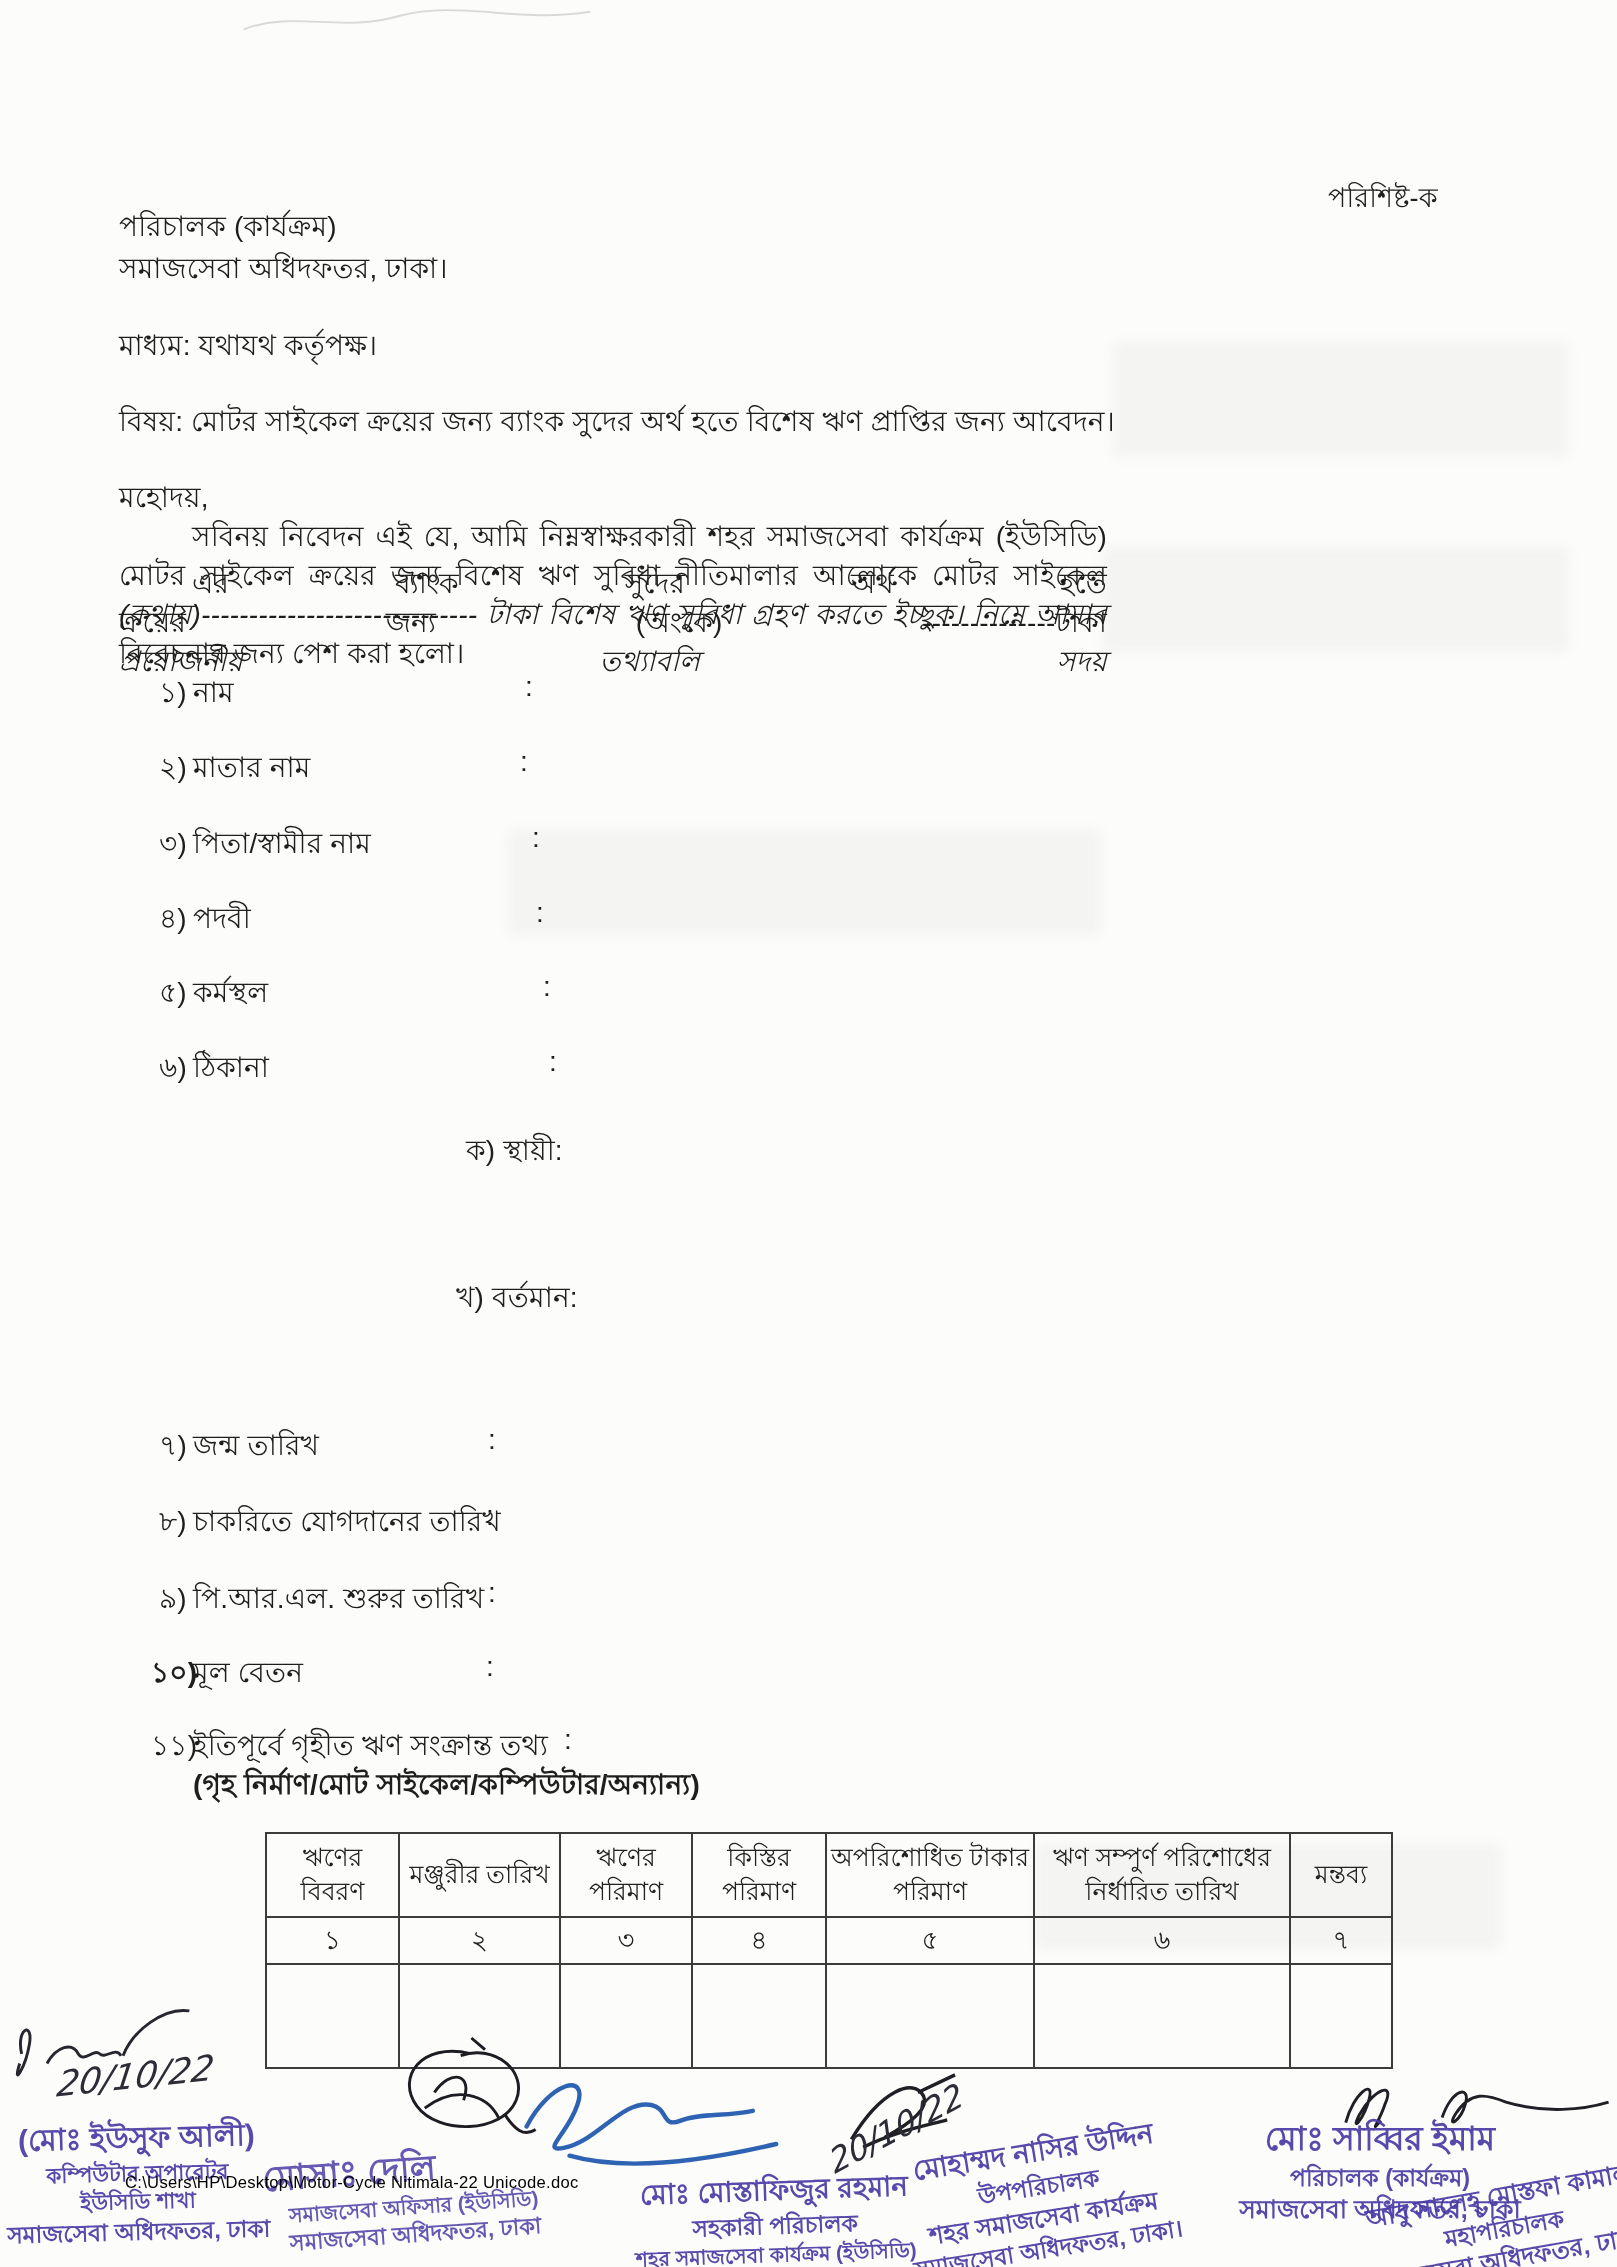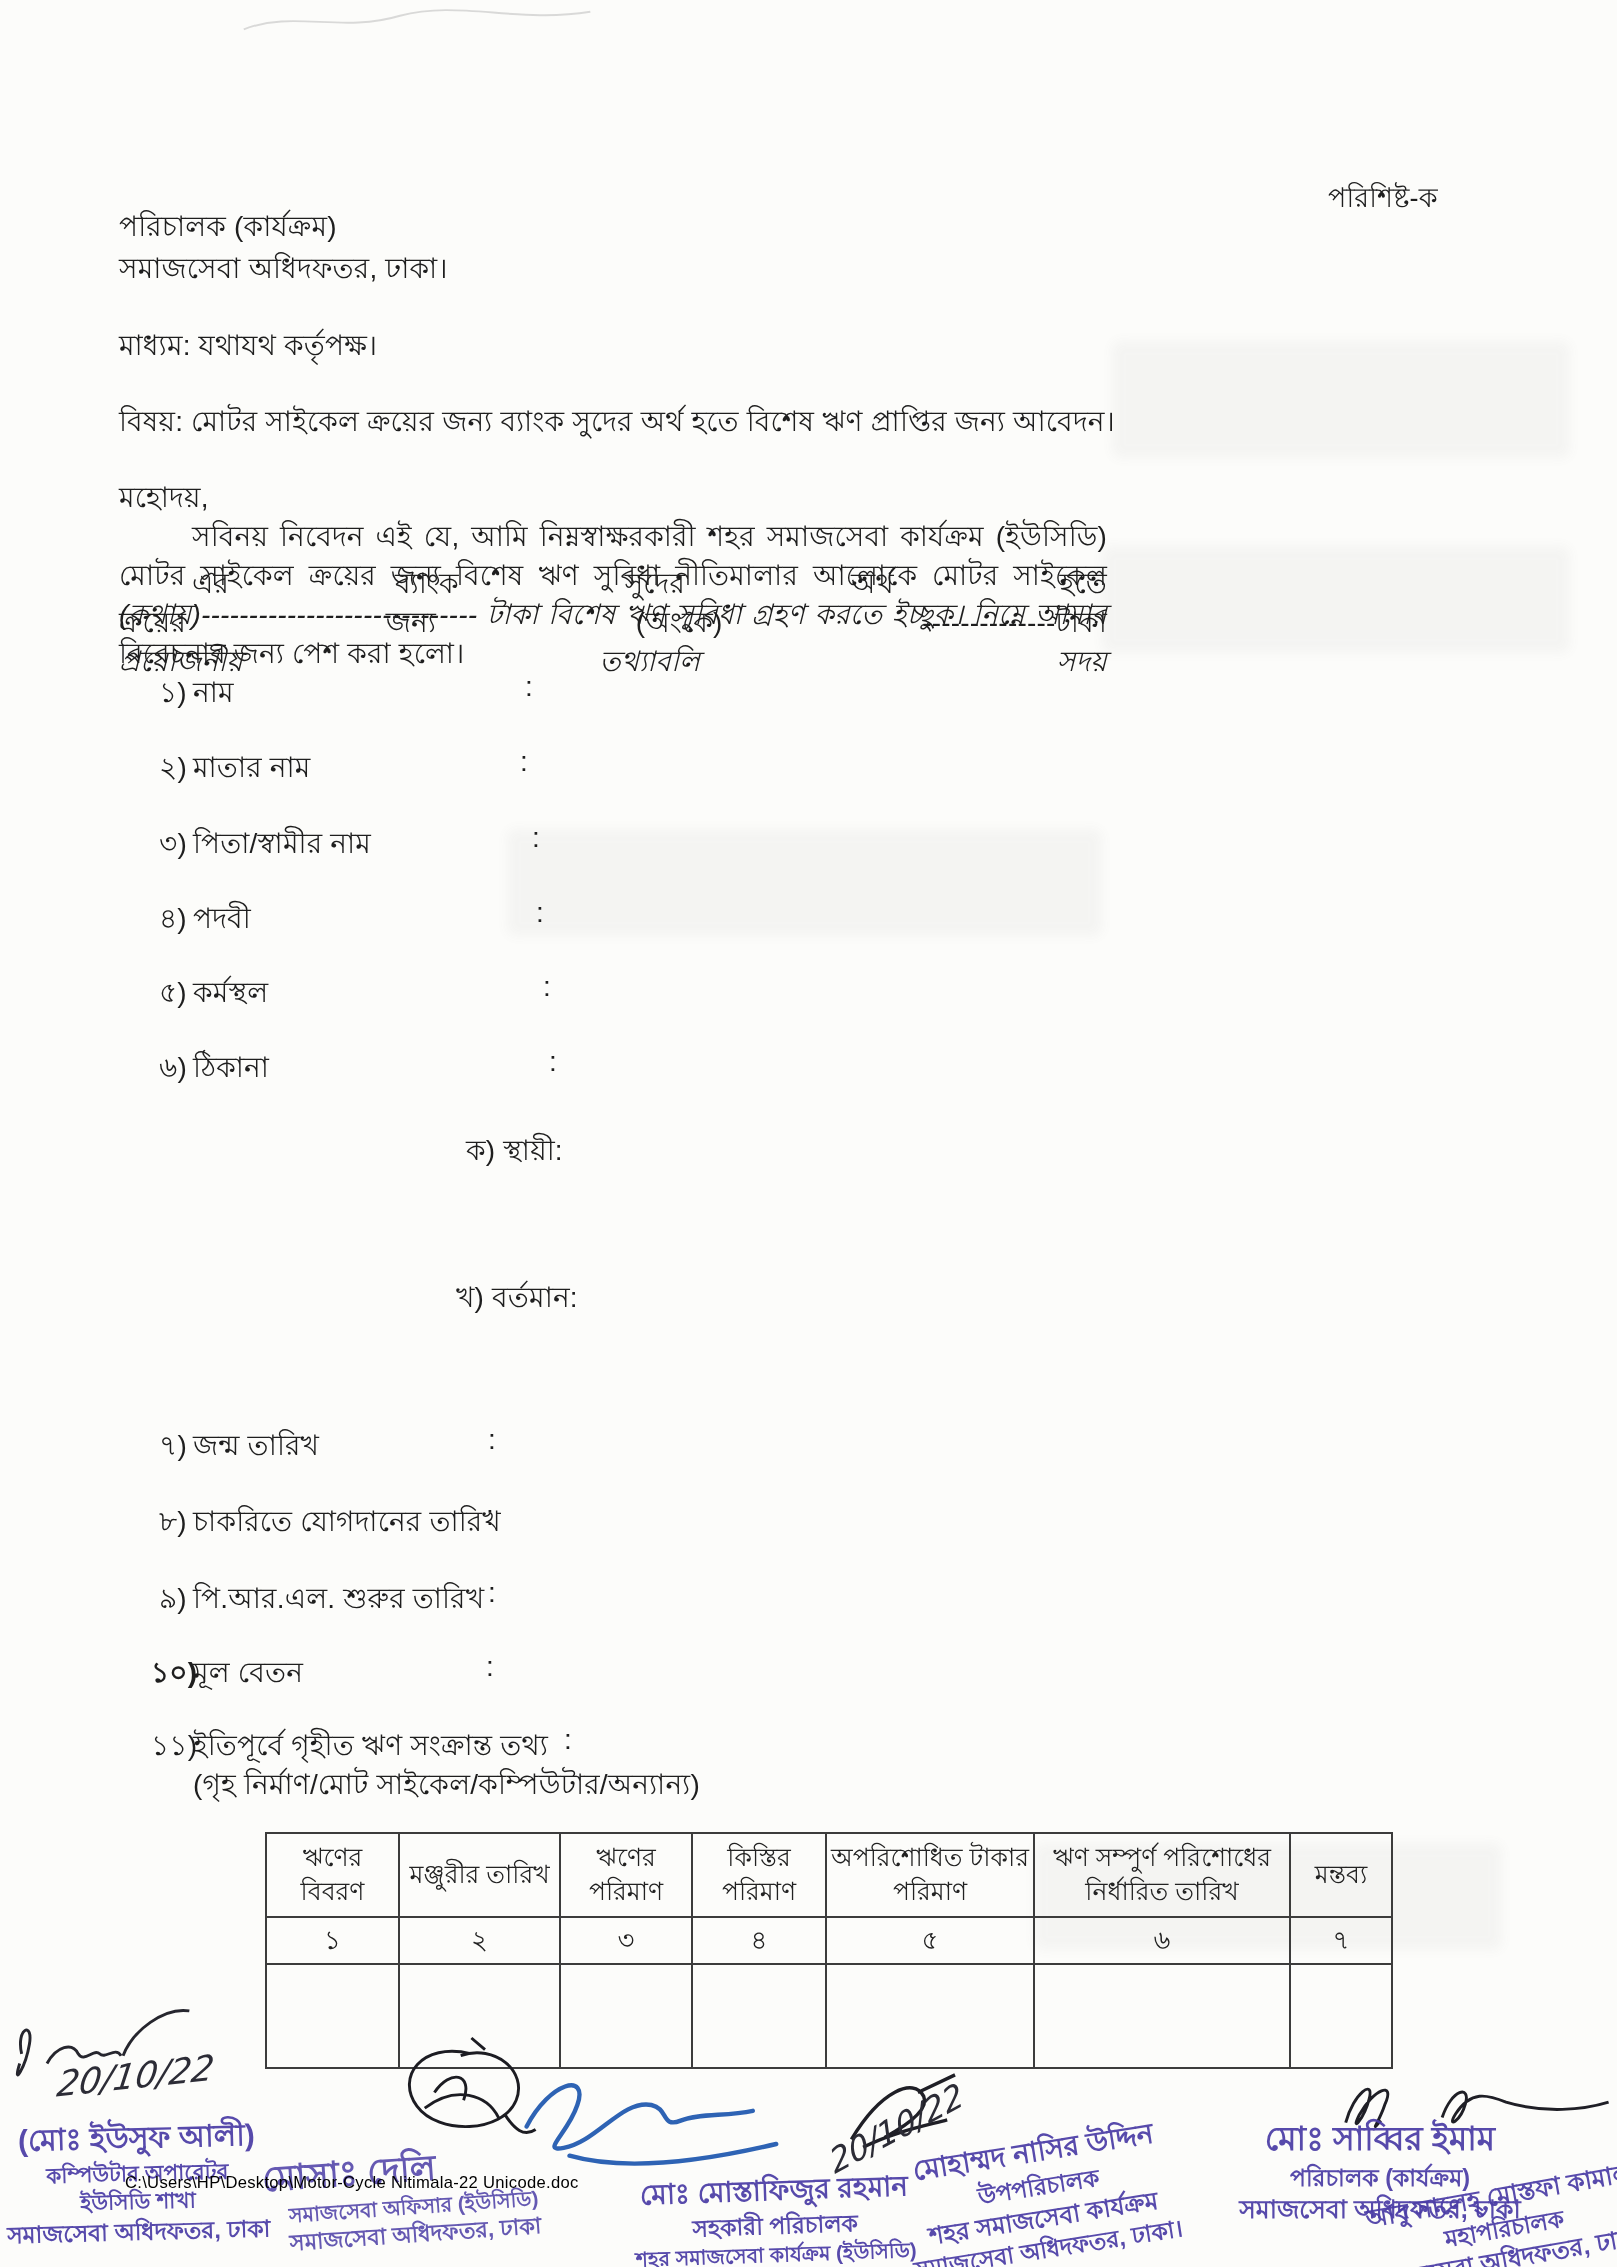--- a/index.html
+++ b/index.html
@@ -98,21 +98,21 @@
   <div class="abs txt" style="left:488px; top:1577px;">:</div>
 
   <div class="abs txt" style="left:151px; top:1651px;font-weight:bold;">১০)</div>
   <div class="abs txt" style="left:193px; top:1651px;">মূল বেতন</div>
   <div class="abs txt" style="left:486px; top:1651px;">:</div>
 
   <div class="abs txt" style="left:151px; top:1724px;">১১)</div>
   <div class="abs txt" style="left:193px; top:1724px;">ইতিপূর্বে গৃহীত ঋণ সংক্রান্ত তথ্য</div>
   <div class="abs txt" style="left:564px; top:1724px;">:</div>
 
-  <div class="abs txt" style="left:193px; top:1763px;">(গৃহ নির্মাণ/মোট সাইকেল/কম্পিউটার/অন্যান্য)</div>
+  <div class="abs txt" style="left:193px; top:1763px;font-weight:bold;">(গৃহ নির্মাণ/মোট সাইকেল/কম্পিউটার/অন্যান্য)</div>
 
   <div class="loan-table-wrap">
     <table class="loan">
       <colgroup>
         <col style="width:133px">
           <col style="width:161px">
           <col style="width:132px">
         <col style="width:134px">
           <col style="width:208px">
           <col style="width:256px">

